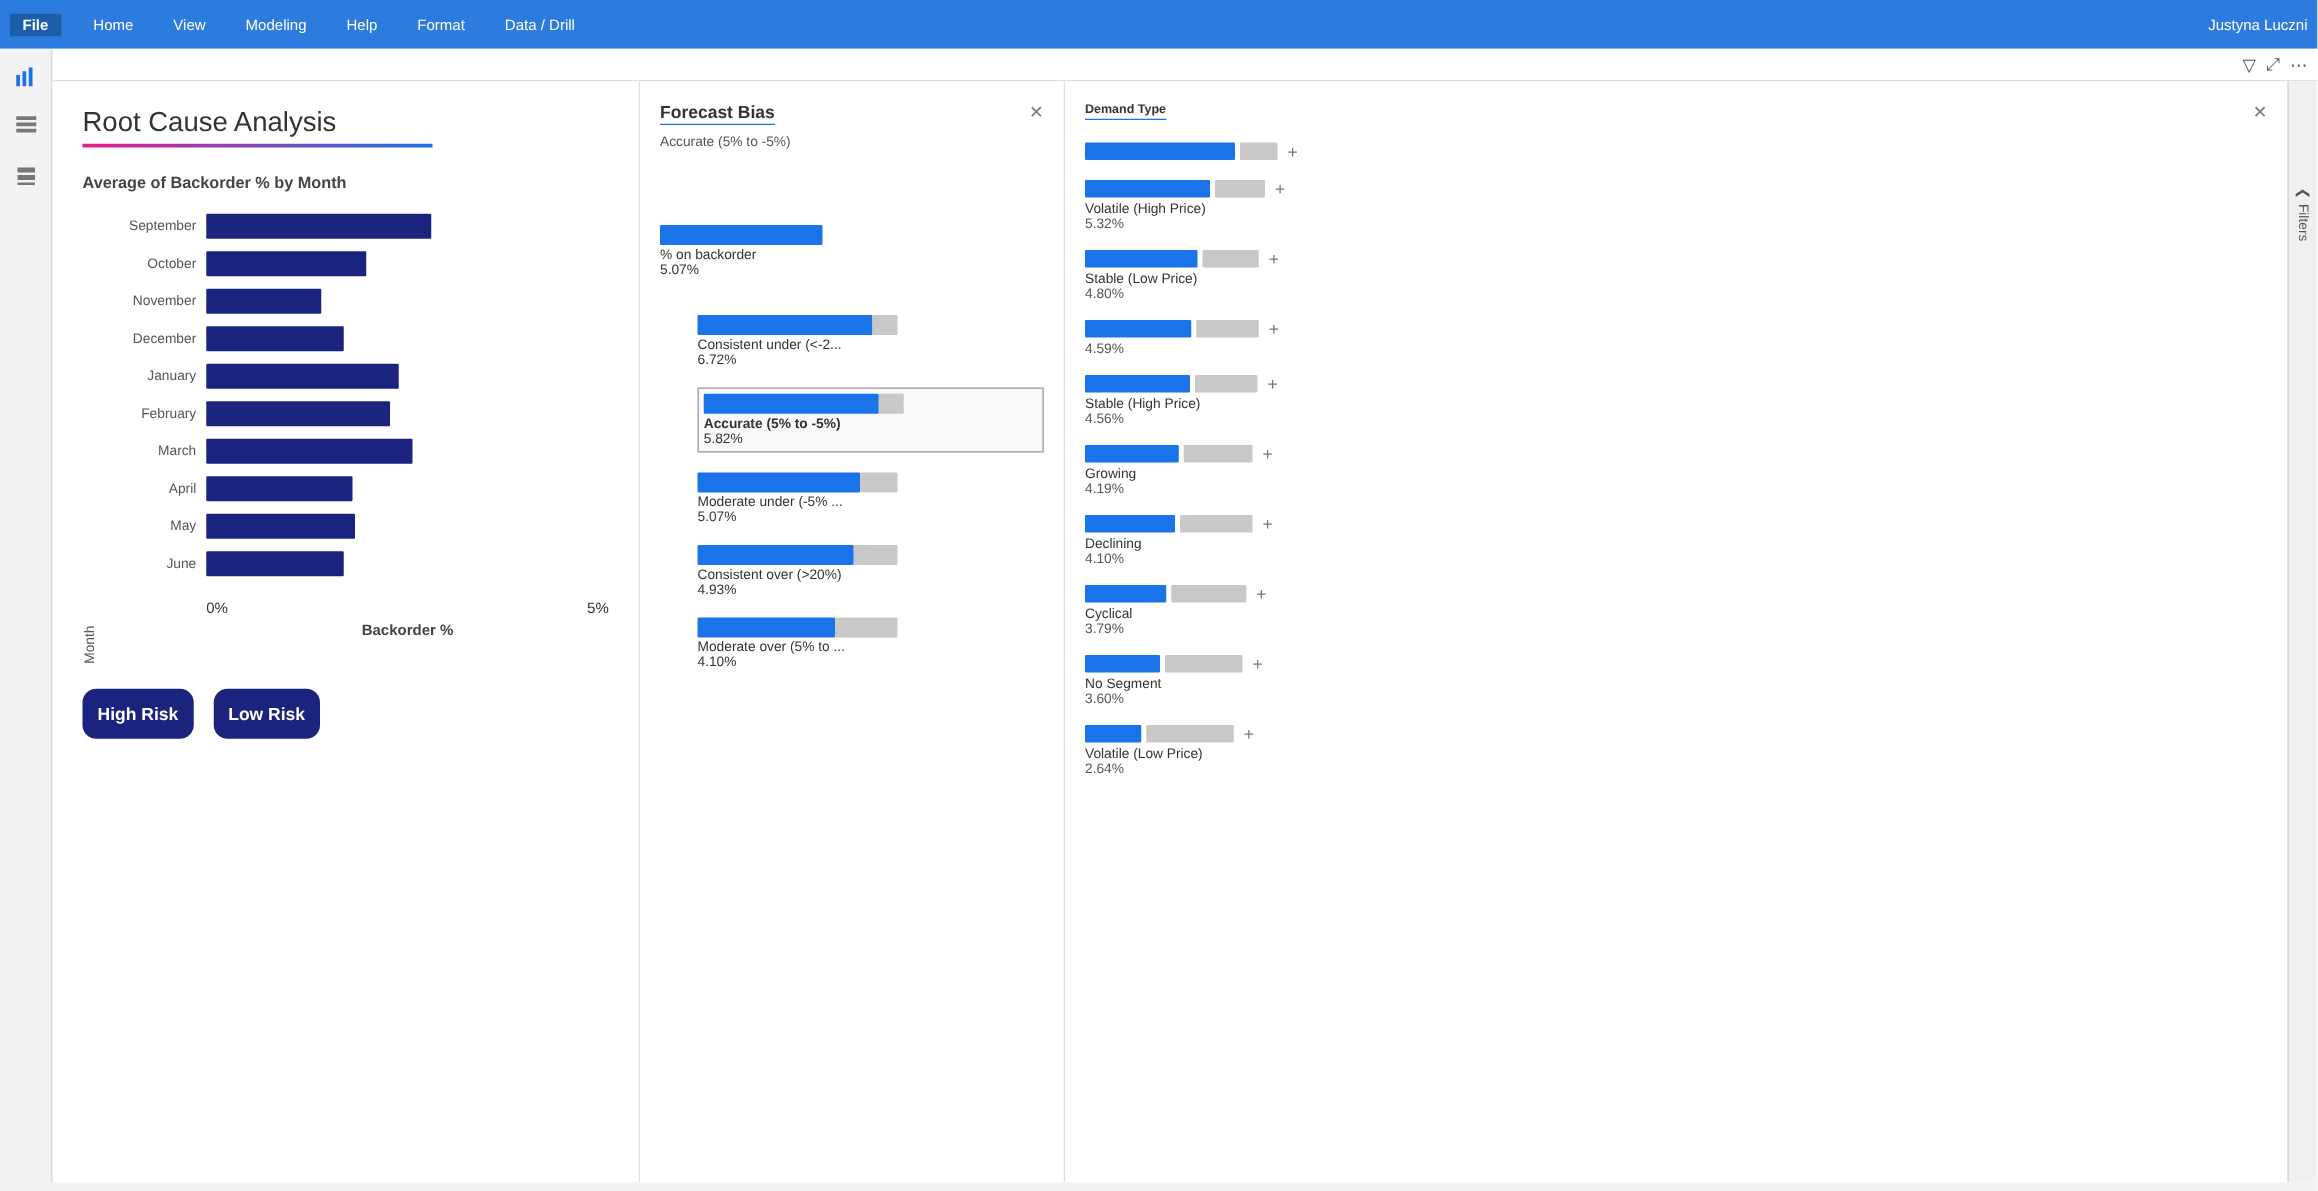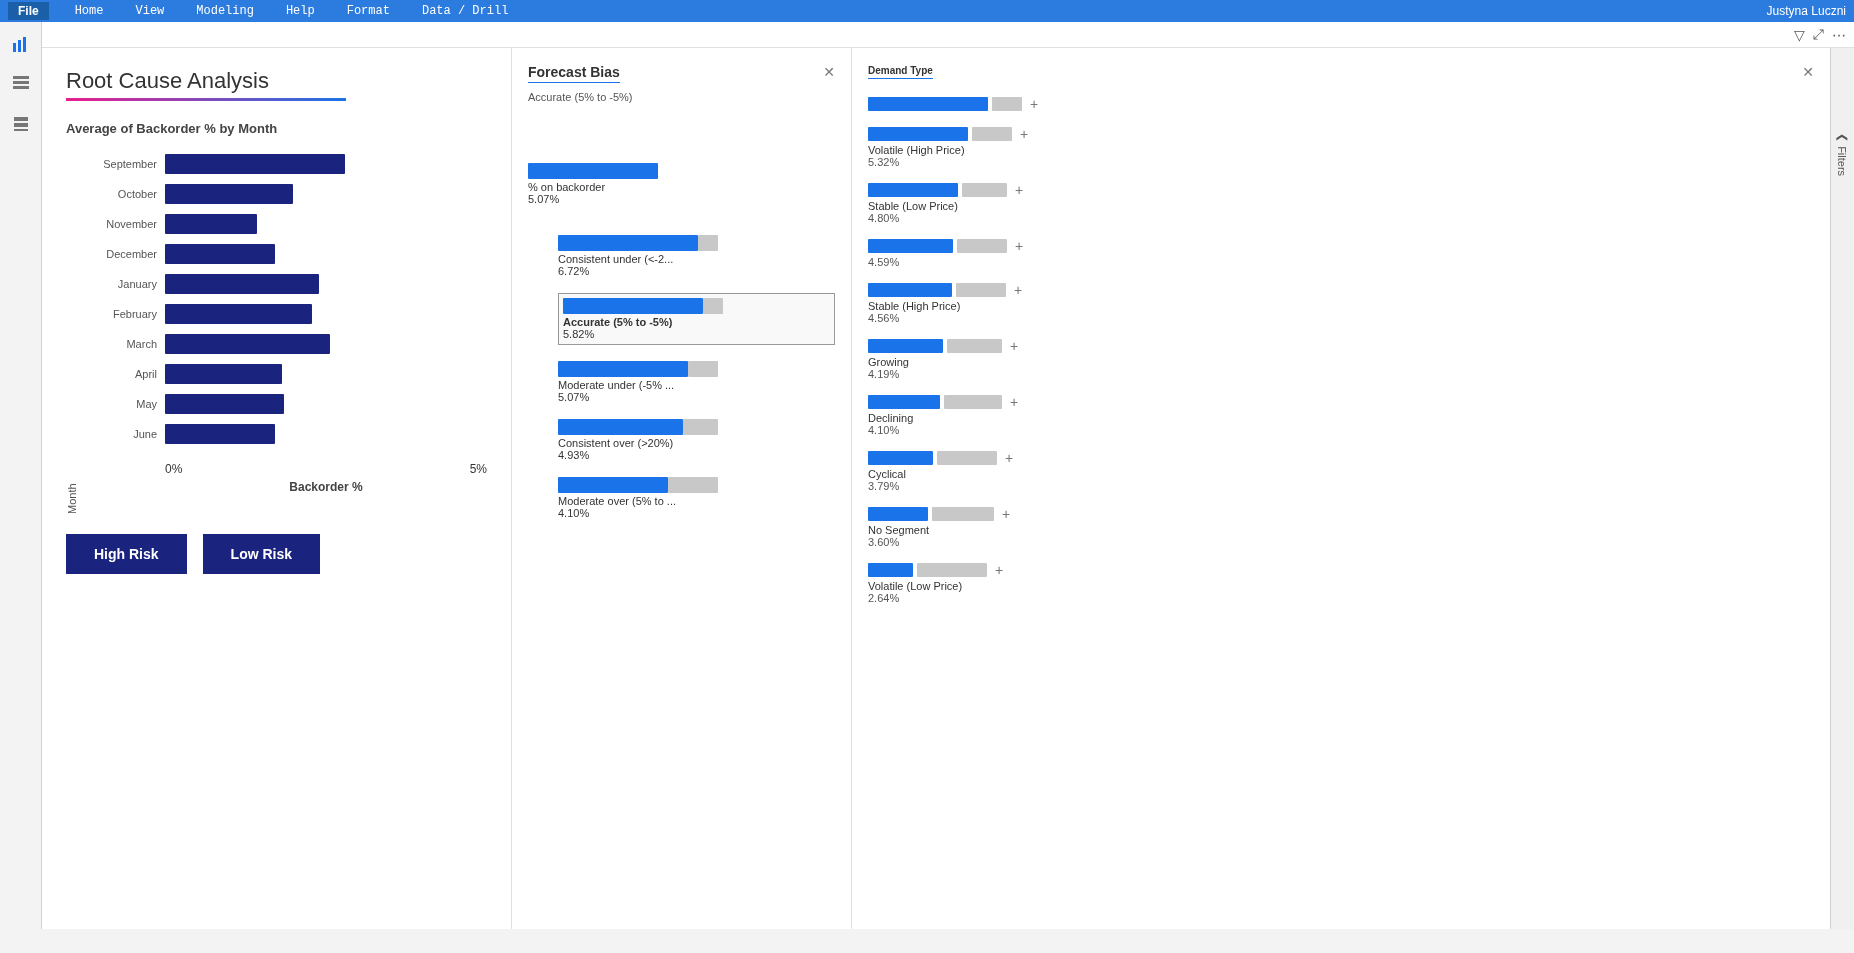--- a/index.html
+++ b/index.html
@@ -110,25 +110,25 @@
       padding-left: 83px;
       margin-bottom: 20px;
     }
 
     .button-row {
       display: flex;
       gap: 16px;
       margin-top: 20px;
     }
     .risk-btn {
-      padding: 12px 28px;
+      padding: 12px 12px;
       background: #1a237e;
       color: white;
       border: none;
-      border-radius: 0;
+      border-radius: 11px;
       font-size: 14px;
       font-weight: 600;
       cursor: pointer;
     }
 
     .middle-panel {
       width: 340px;
       padding: 16px;
       border-right: 1px solid #e0e0e0;
       flex-shrink: 0;
@@ -272,36 +272,35 @@
     }
     .toolbar-icon {
       cursor: pointer;
       color: #555;
       font-size: 14px;
     }
 
     .top-bar {
       display: flex;
       align-items: center;
-      height: 22px;
+      height: 39px;
       background: #2c7bde;
       color: white;
       padding: 0 8px;
       font-size: 12px;
       gap: 20px;
     }
     .top-bar .file-item {
       background: #1a5fa8;
       padding: 2px 10px;
       font-weight: bold;
     }
     .top-bar .menu-item {
       padding: 2px 6px;
       cursor: pointer;
-      font-family: Liberation Mono, monospace;
     }
     .top-bar .user-label { margin-left: auto; }
   </style>
 </head>
 <body>
 
 <div class="top-bar">
   <span class="file-item">File</span>
   <span class="menu-item">Home</span>
   <span class="menu-item">View</span>

